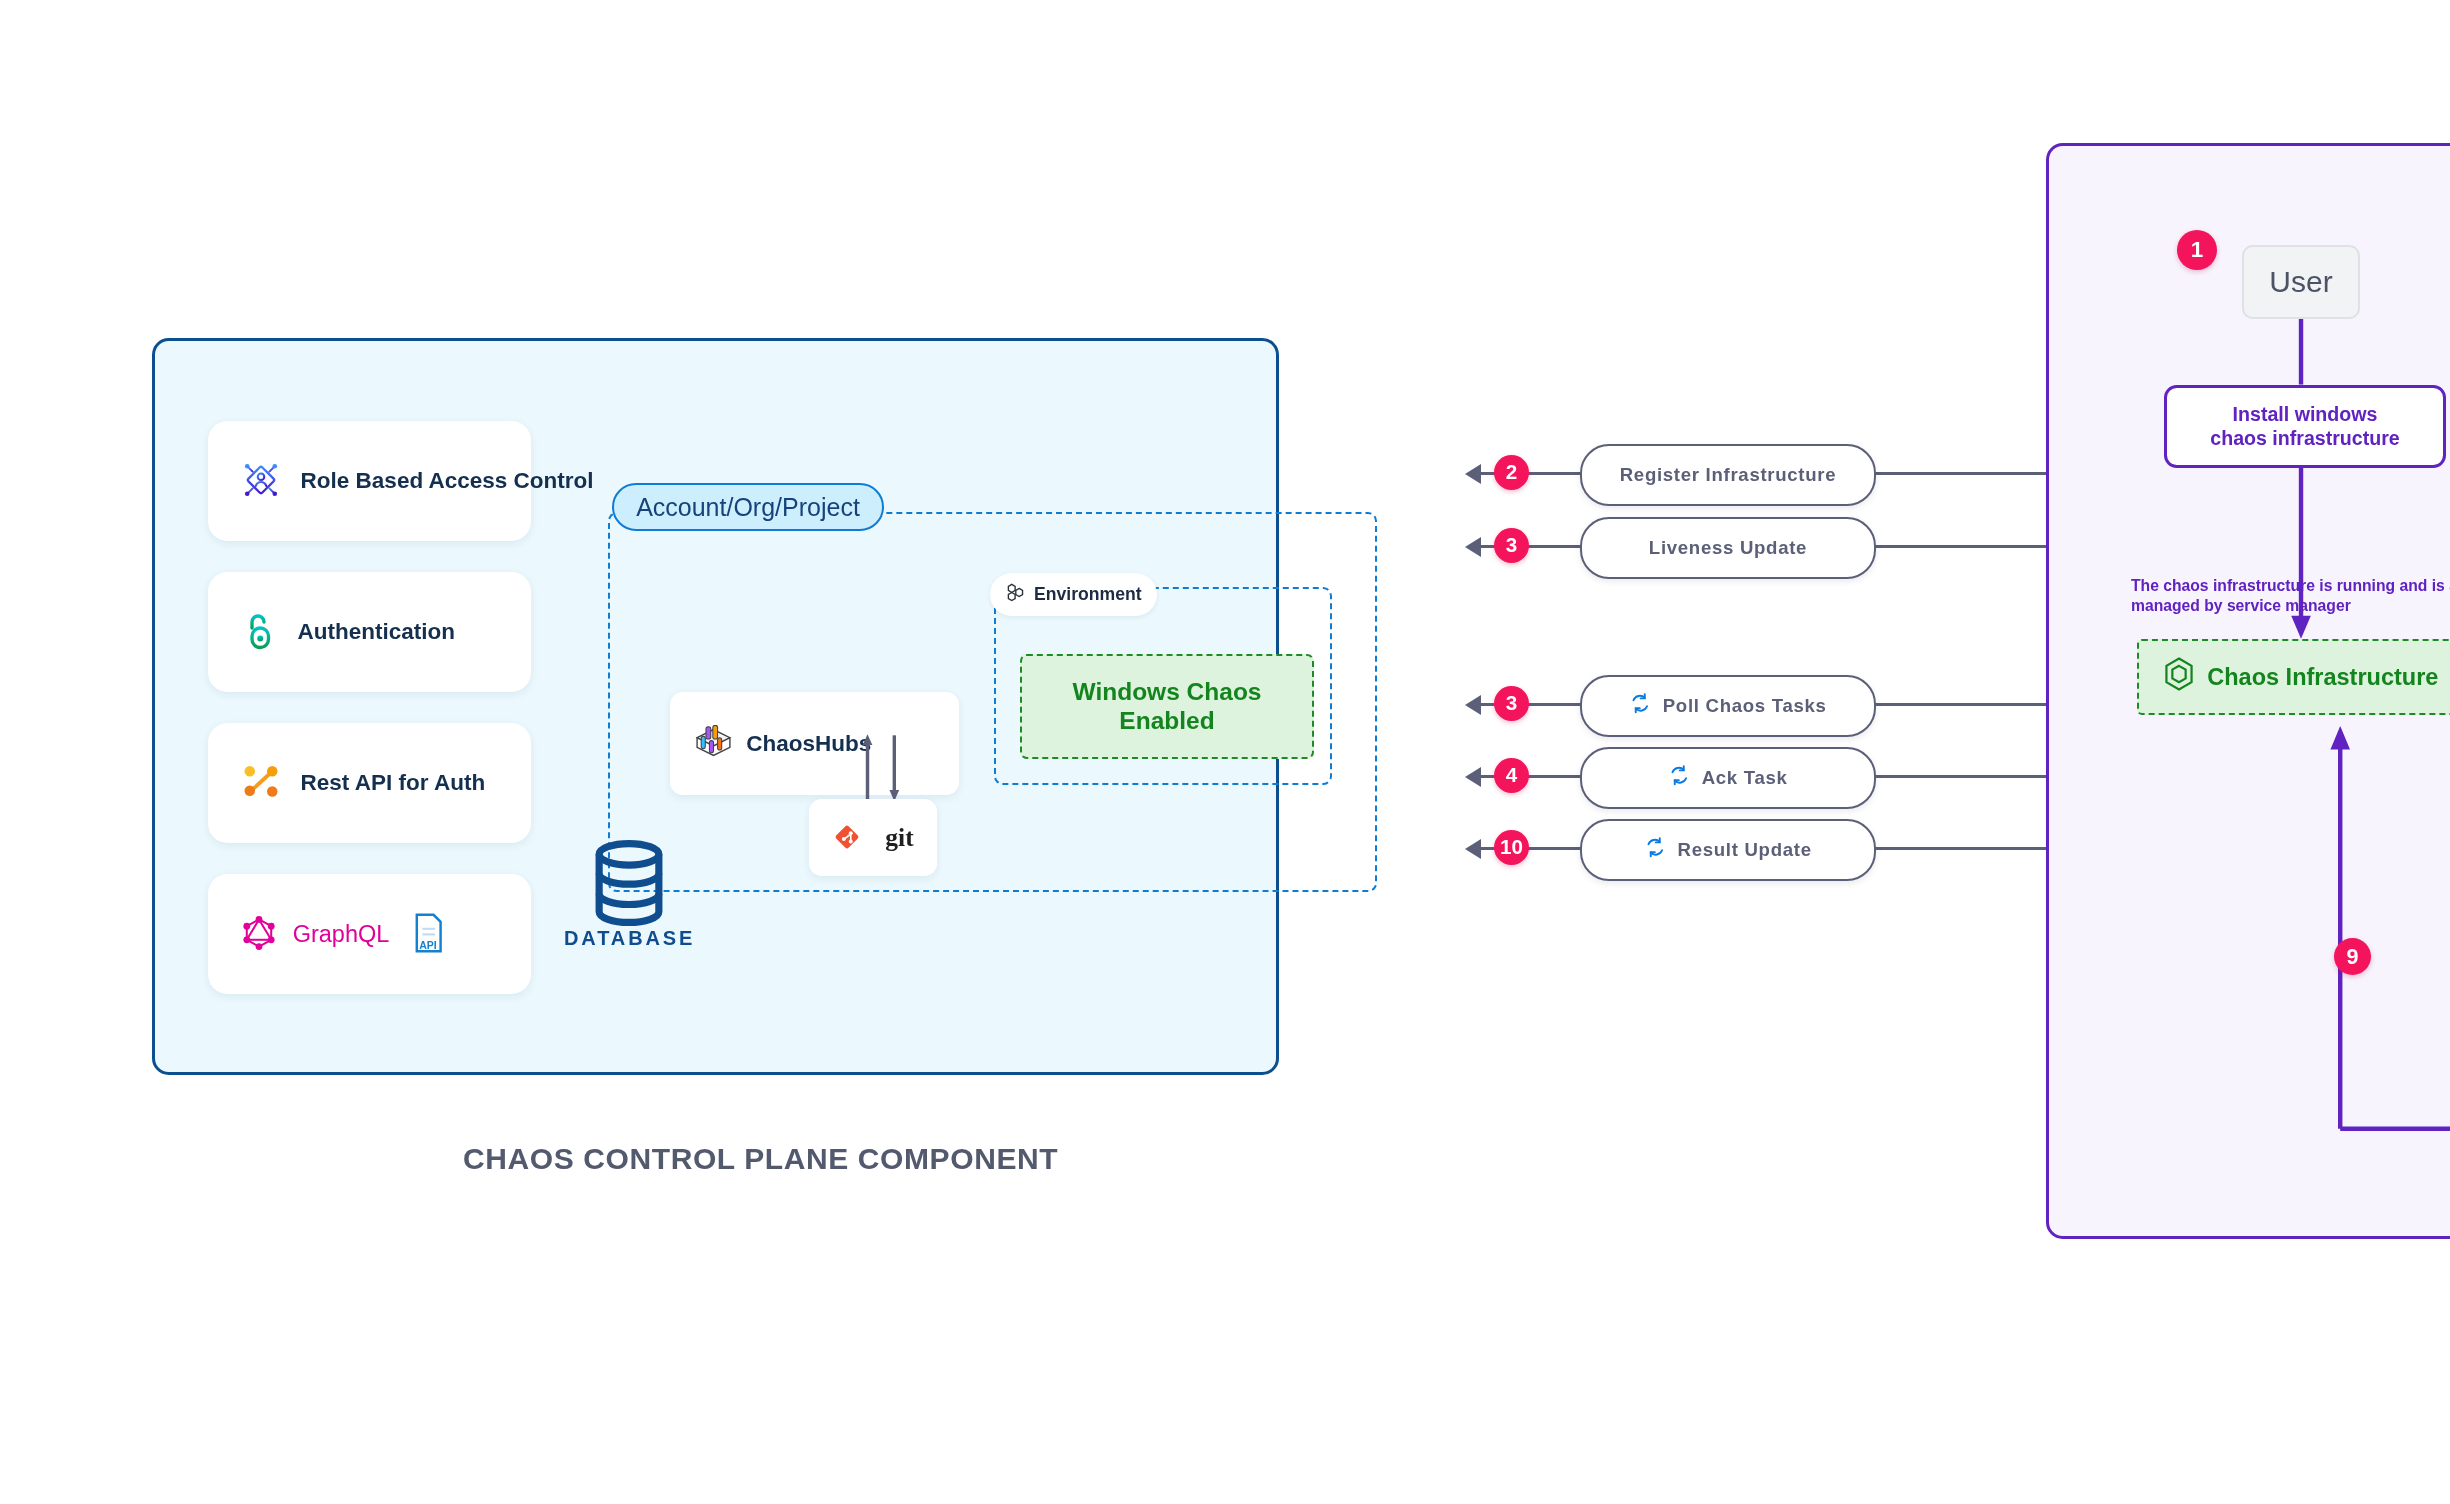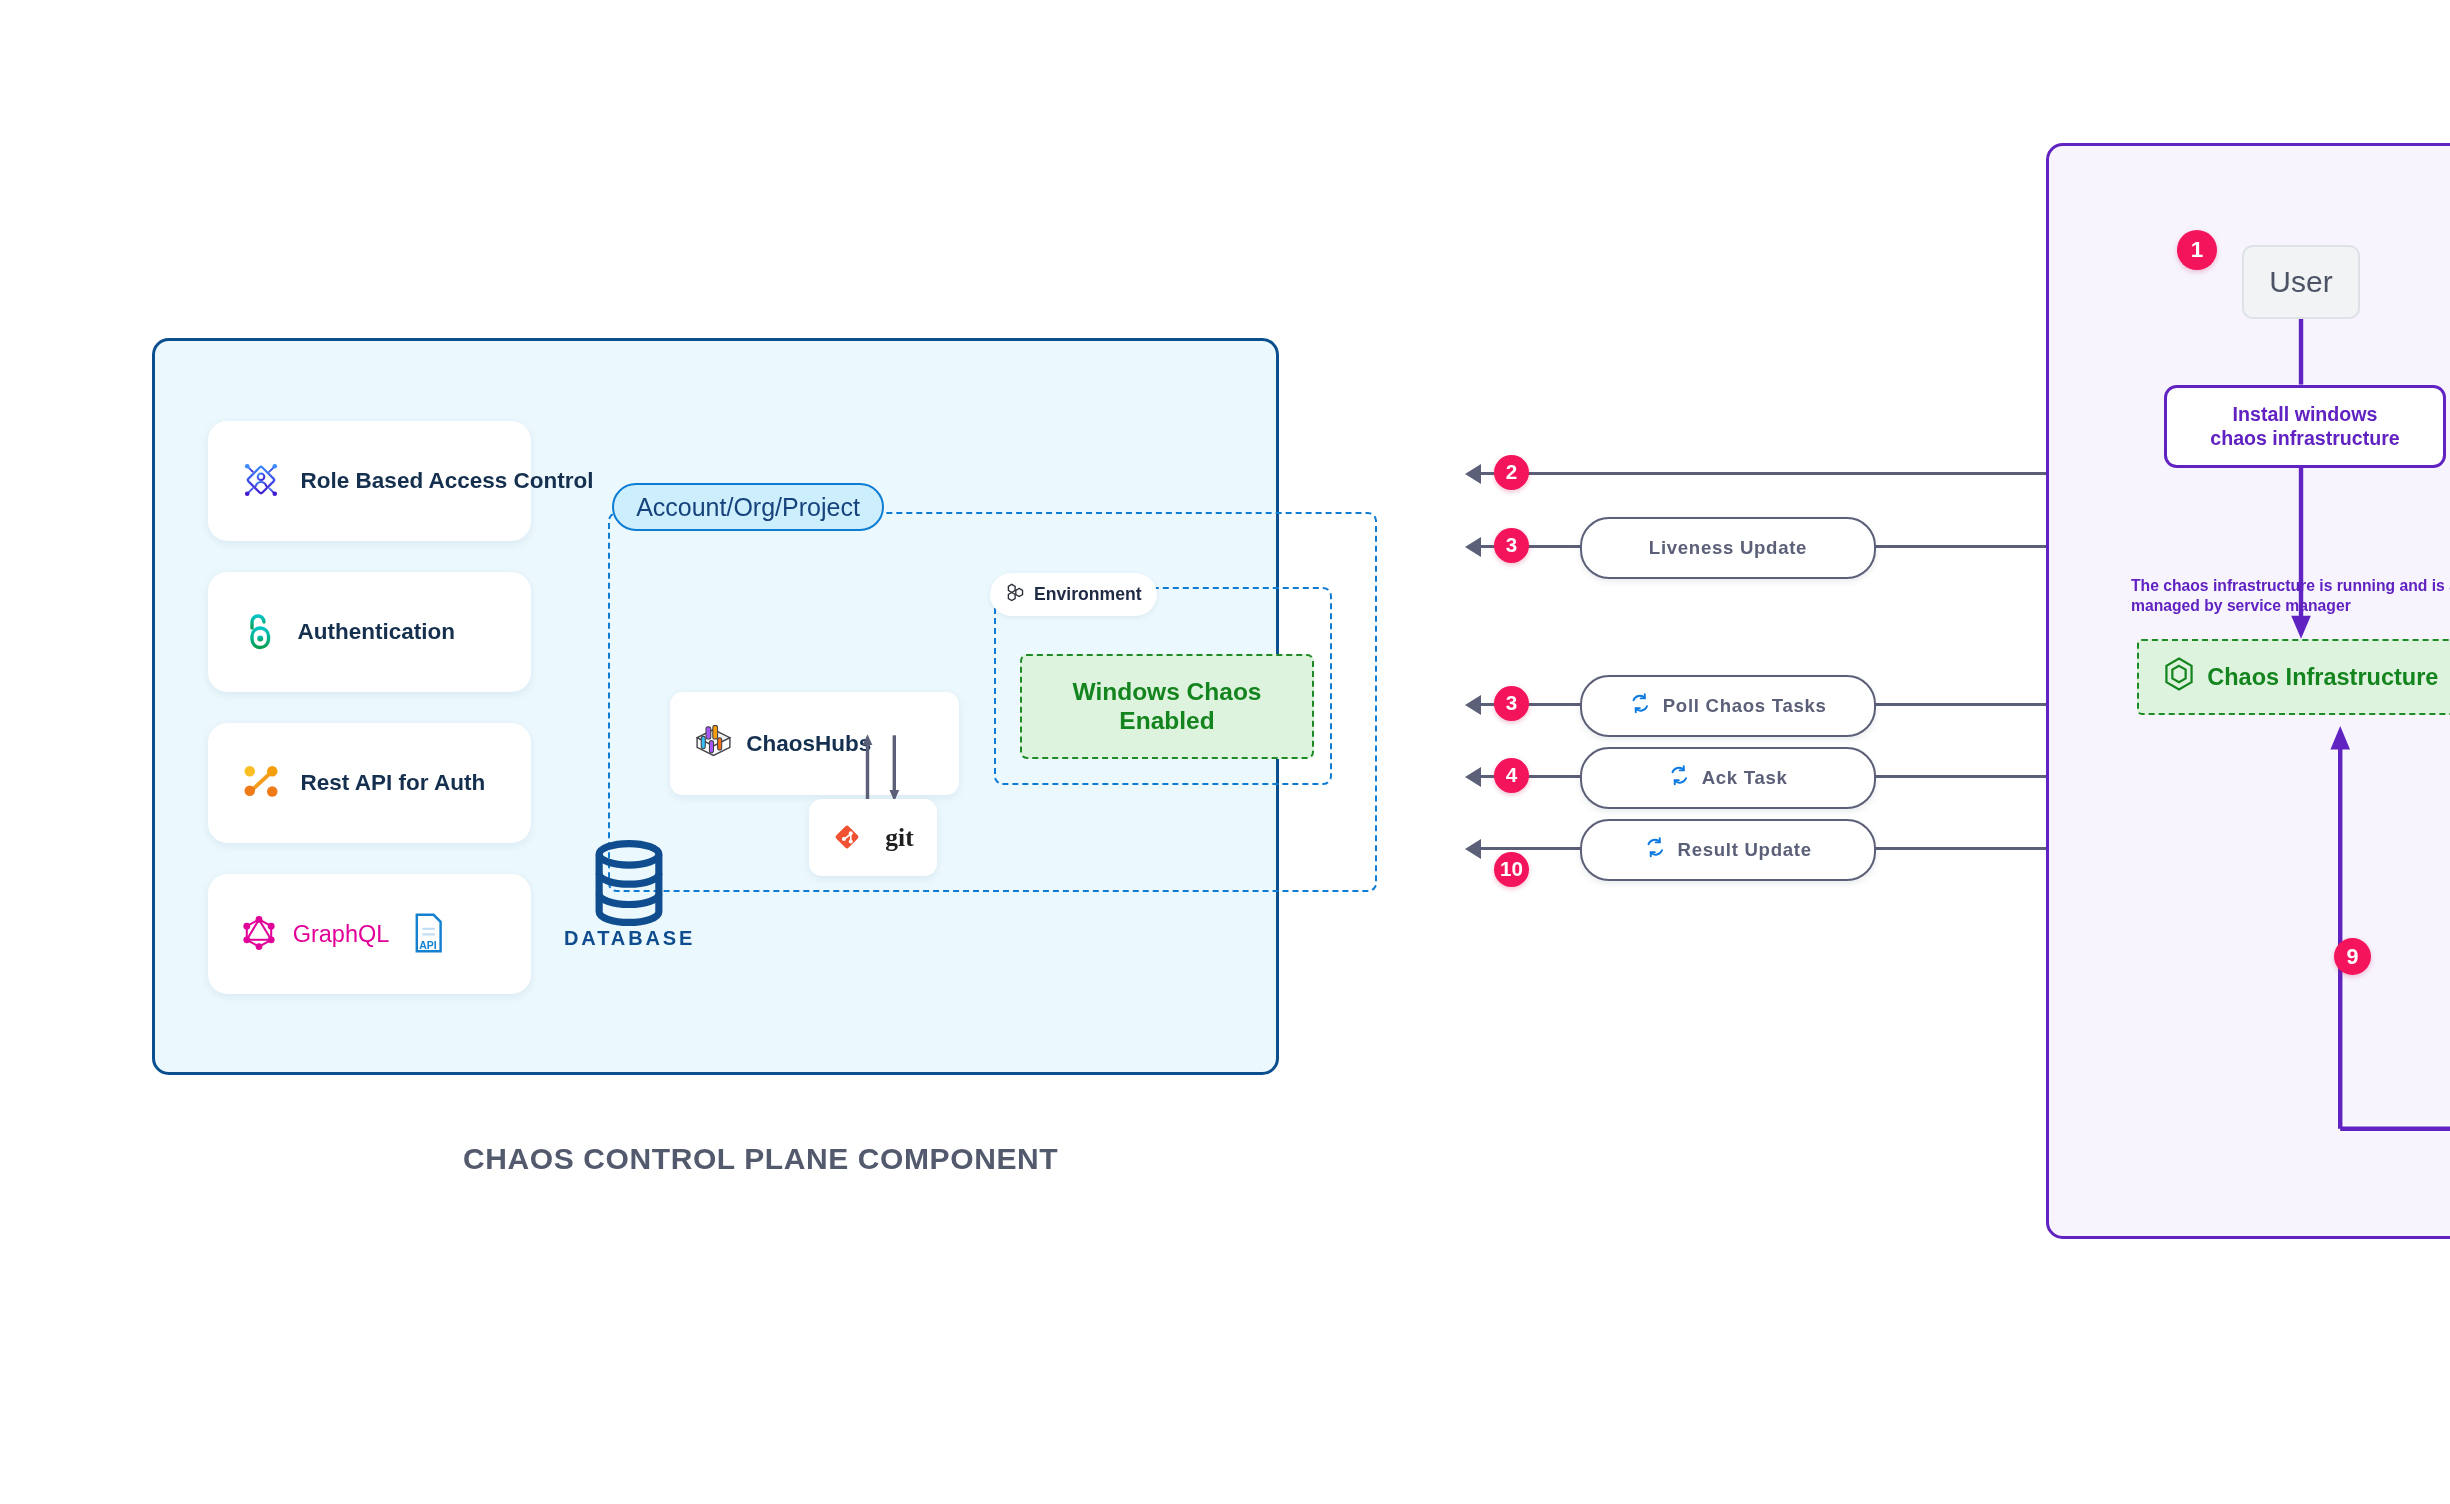--- a/index.html
+++ b/index.html
@@ -275,20 +275,23 @@
     <path d="M5 12v48c0 5 11.2 9 25 9s25-4 25-9V12"></path>
     <path d="M5 28c0 5 11.2 9 25 9s25-4 25-9"></path>
     <path d="M5 45c0 5 11.2 9 25 9s25-4 25-9"></path>
   </svg>
   <div class="abs" id="db-word">DATABASE</div>
 
   <div class="conn-row" style="left:1465px;top:444px;width:583px;">
     <div class="conn-line" style="left:14.7px;width:568px;"></div>
     <div class="conn-arrow"></div>
     <div class="badge badge-sm" style="left:29px;">2</div>
+    <div class="conn-pill" style="left:115px;width:292px;">
+      <span>Register Infrastructure</span>
+    </div>
   </div>
 
   <div class="conn-row" style="left:1465px;top:517px;width:583px;">
     <div class="conn-line" style="left:14.7px;width:568px;"></div>
     <div class="conn-arrow"></div>
     <div class="badge badge-sm" style="left:29px;">3</div>
     <div class="conn-pill" style="left:115px;width:292px;">
       <span>Liveness Update</span>
     </div>
   </div>
@@ -323,21 +326,21 @@
             <polyline points="9,27 9,21.5 14.4,21.5"></polyline>
         </svg>
       </span>
       <span>Ack Task</span>
     </div>
   </div>
 
   <div class="conn-row" style="left:1465px;top:819px;width:583px;">
     <div class="conn-line" style="left:14.7px;width:568px;"></div>
     <div class="conn-arrow"></div>
-    <div class="badge badge-sm" style="left:29px;margin-top:22px;">10</div>
+    <div class="badge badge-sm" style="left:29px;">10</div>
     <div class="conn-pill" style="left:115px;width:292px;">
       <span>
         <svg width="22.5" height="22.5" viewBox="0 0 30 30" fill="none" stroke="#0d7ae0" stroke-width="2.6" stroke-linecap="round">
           <path d="M6 11a9 9 0 0 1 15-3"></path>
             <polyline points="21,3 21,8.5 15.6,8.5"></polyline>
           <path d="M24 19a9 9 0 0 1-15 3"></path>
             <polyline points="9,27 9,21.5 14.4,21.5"></polyline>
         </svg>
       </span>
       <span>Result Update</span>

